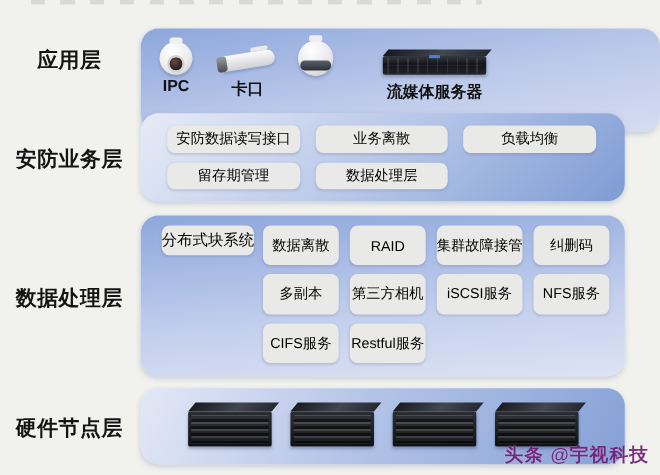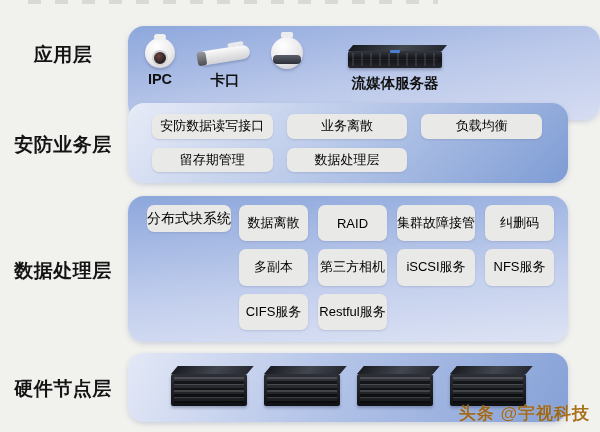--- a/index.html
+++ b/index.html
@@ -116,21 +116,21 @@
     content:""; position:absolute; top:3px; bottom:3px; left:3px; right:3px;
     background: repeating-linear-gradient(180deg,
       rgba(255,255,255,.16) 0 1.5px, rgba(255,255,255,.03) 1.5px 4px, rgba(0,0,0,.45) 4px 6.5px);
   }
   .nodes {
     position: absolute; inset: 0; display: flex; align-items: center; justify-content: center;
     gap: 17px; padding-top: 4px;
   }
   .watermark {
     position: absolute; top: 402px; right: 10px;
-    font-size: 17px; font-weight: bold; color: #a16207; opacity: .9;
+    font-size: 17px; font-weight: bold; color: #701a75; opacity: .9;
     letter-spacing: 1px; text-shadow: 0 0 1px rgba(255,255,255,.5);
   }
 </style>
 </head>
 <body>
 
 <div class="stage">
   <div class="top-artifact"></div>
 
   <div class="layer-label" style="top:42px">应用层</div>

